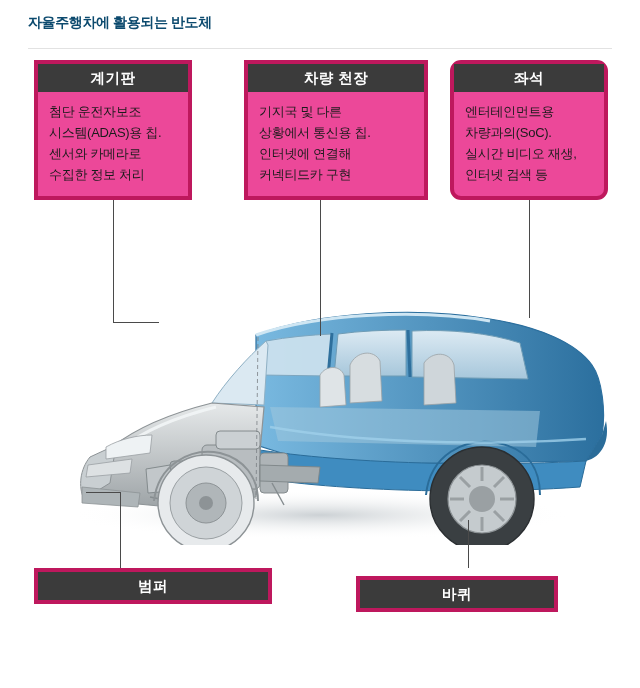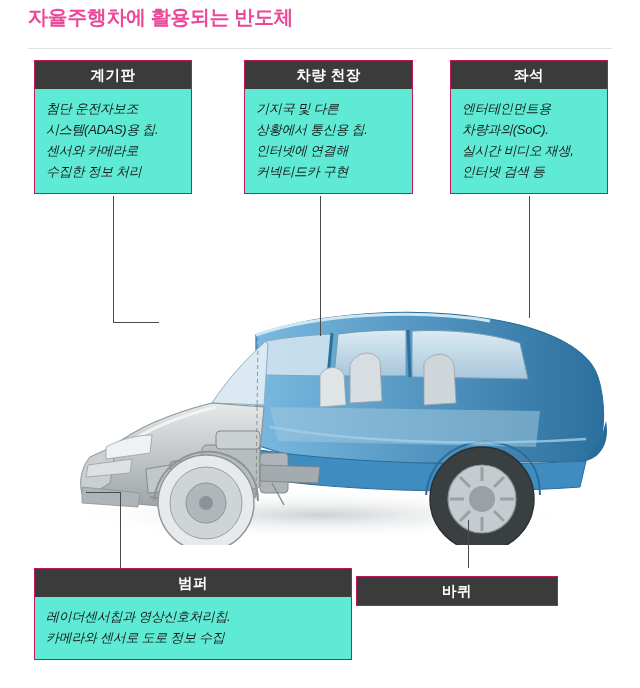--- a/index.html
+++ b/index.html
@@ -18,67 +18,66 @@
     position: relative;
     width: 640px;
     height: 688px;
     background: #ffffff;
   }
 
   
   .title {
     position: absolute;
     left: 28px;
-    top: 4px;
-    font-size: 20px;
+    top: 14px;
+    font-size: 14px;
     font-weight: bold;
     letter-spacing: -0.4px;
-    color: #ec4899;
+    color: #0c4a6e;
   }
   .title-rule {
     position: absolute;
     left: 28px;
     top: 48px;
     width: 584px;
     height: 1px;
     background: #e2e2e2;
   }
 
   
   .callout {
     position: absolute;
     box-sizing: border-box;
-    background: #5eead4;
-    border: 1px solid #be185d;
+    background: #ec4899;
+    border: 4px solid #be185d;
   }
   .callout .head {
     background: #3b3b3b;
     color: #ffffff;
     font-size: 14.5px;
     font-weight: bold;
     text-align: center;
     line-height: 28px;
     height: 28px;
     letter-spacing: 0.5px;
   }
   .callout .body {
     padding: 9px 11px 11px 11px;
     font-size: 13px;
     line-height: 1.62;
     color: #1b1b1b;
     letter-spacing: -0.3px;
     white-space: pre-line;
-    font-style: italic;
   }
 
   
   #box-dash   { left: 34px;  top: 60px;  width: 158px; }
-  #box-roof   { left: 244px; top: 60px;  width: 169px; }
-  #box-seat   { left: 450px; top: 60px;  width: 158px; }
-  #box-bumper { left: 34px;  top: 568px; width: 318px; }
+  #box-roof   { left: 244px; top: 60px;  width: 184px; }
+  #box-seat   { left: 450px; top: 60px;  width: 158px; border-radius: 11px; }
+  #box-bumper { left: 34px;  top: 568px; width: 238px; }
   #box-wheel  { left: 356px; top: 576px; width: 202px; }
 
   
   .leader {
     position: absolute;
     background: #4a4a4a;
   }
   .v { width: 1px; }
   .h { height: 1px; }
 
@@ -244,21 +243,19 @@
   <div class="callout" id="box-seat">
     <div class="head">좌석</div>
     <div class="body">엔터테인먼트용
 차량과의(SoC).
 실시간 비디오 재생,
 인터넷 검색 등</div>
   </div>
 
   <div class="callout" id="box-bumper">
     <div class="head">범퍼</div>
-    <div class="body">레이더센서칩과 영상신호처리칩.
-카메라와 센서로 도로 정보 수집</div>
   </div>
 
   <div class="callout" id="box-wheel">
     <div class="head">바퀴</div>
   </div>
 
 </div>
 
 </body></html>

